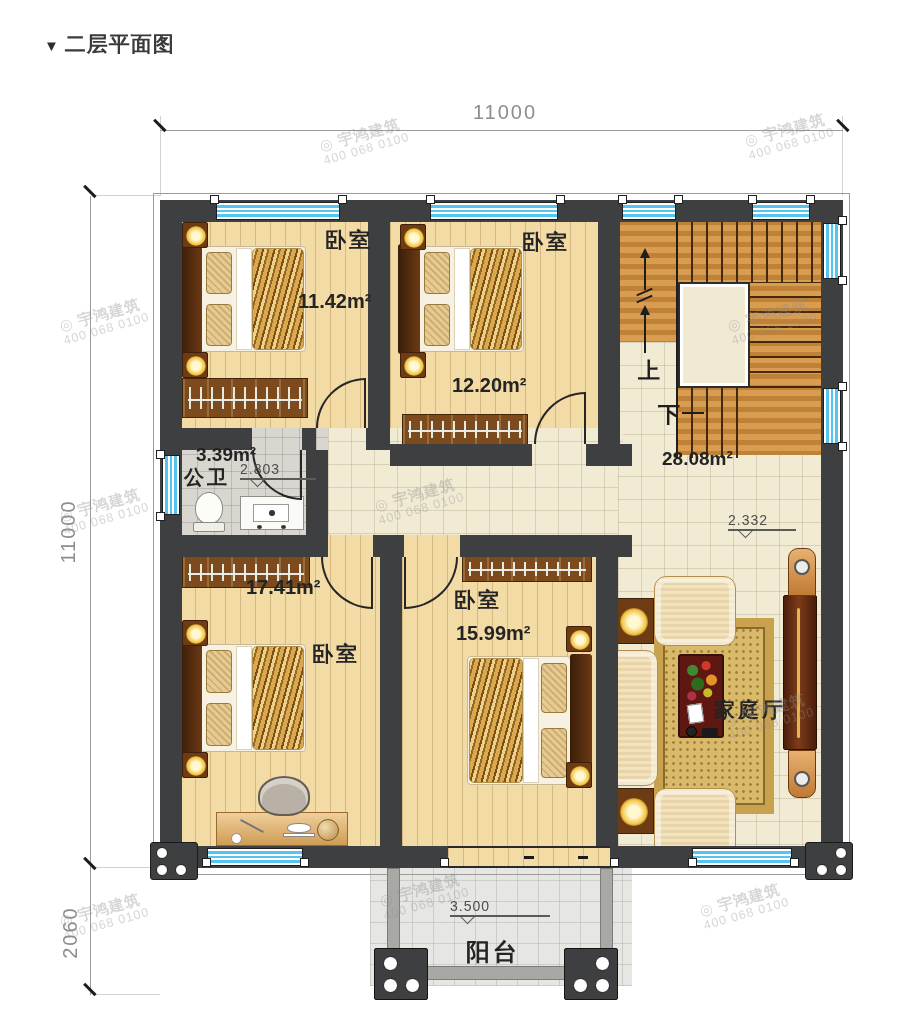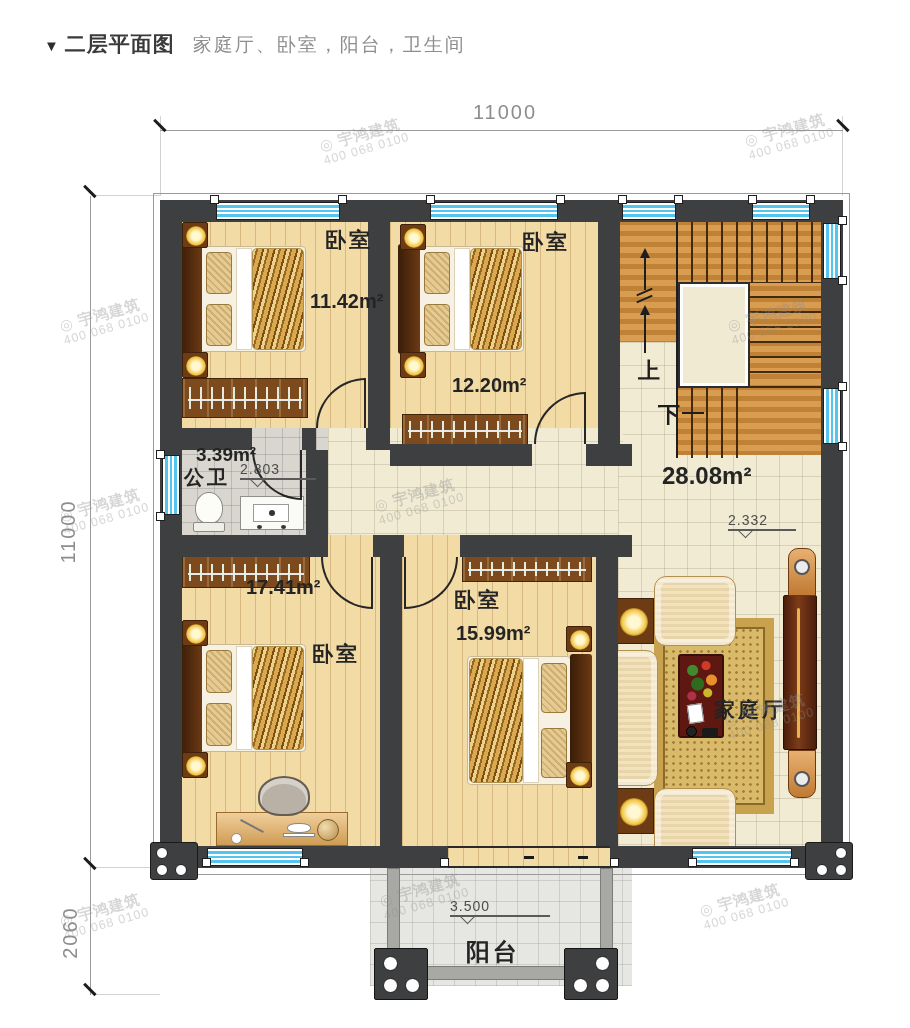--- a/index.html
+++ b/index.html
@@ -136,21 +136,20 @@
   .bcol { position:absolute; z-index:13; background:#3e3f40; border:1.5px solid #141414; border-radius:2px; }
   .thresh { position:absolute; z-index:36; border-top:2px solid #2a2a2a; border-bottom:2px solid #2a2a2a; }
   .dmark { position:absolute; z-index:37; background:#1a1a1a; }
 </style>
 </head>
 <body>
 
 <div class="hdr">
   <span class="mk">▼</span>
   <span class="t">二层平面图</span>
-  <span class="s">家庭厅、卧室，阳台，卫生间</span>
 </div>
 
 <div class="ext-line" style="left:160px;top:116px;width:1px;height:80px"></div>
 <div class="ext-line" style="left:842px;top:116px;width:1px;height:80px"></div>
 <div class="dim-line" style="left:160px;top:130px;width:683px;height:1px"></div>
 <div class="tick" style="left:152px;top:124px"></div>
 <div class="tick" style="left:835px;top:124px"></div>
 <div class="dim-text" style="left:460px;top:101px;width:90px">11000</div>
 
 <div class="ext-line" style="left:96px;top:195px;width:64px;height:1px"></div>
@@ -205,21 +204,21 @@
   <div class="pil" style="left:26px;top:8px;width:26px;height:42px"></div>
   <div class="pil" style="left:26px;top:60px;width:26px;height:42px"></div>
   <div class="fold" style="left:56px;top:4px;width:16px;height:102px"></div>
   <div class="blk" style="left:72px;top:4px;width:52px;height:102px"></div>
 </div>
 <div class="ward" style="left:182px;top:378px;width:126px;height:40px">
     <div class="rail"></div>
     <div class="hangers"></div>
   </div>
 <div class="room-name" style="left:325px;top:226px">卧室</div>
-<div class="room-area" style="left:310px;top:290px">11.42m²</div>
+<div class="room-area" style="left:298px;top:290px">11.42m²</div>
 
 <div class="nstand" style="left:400px;top:224px;width:26px;height:26px">
     <div class="glow" style="left:3px;top:3px;width:20px;height:20px"></div>
   </div>
 <div class="nstand" style="left:400px;top:352px;width:26px;height:26px">
     <div class="glow" style="left:3px;top:3px;width:20px;height:20px"></div>
   </div>
 <div class="furn" style="left:398px;top:244px;width:128px;height:110px">
   <div class="mat" style="left:20px;top:2px;width:106px;height:106px"></div>
   <div class="hb" style="left:0;top:0;width:22px;height:110px"></div>
@@ -244,21 +243,21 @@
   <div class="dot" style="left:40px;top:28px;width:5px;height:4px"></div>
 </div>
 <div class="room-area" style="left:196px;top:444px;font-size:19px">3.39m²</div>
 <div class="room-name" style="left:184px;top:464px;font-size:20px">公卫</div>
 <div class="lvl" style="left:240px;top:461px;width:76px">
   <div class="tx">2.803</div>
   <div class="ln"></div>
   <div class="tri"></div>
 </div>
 
-<div class="room-area" style="left:662px;top:462px;font-size:24px">28.08m²</div>
+<div class="room-area" style="left:662px;top:448px;font-size:19px">28.08m²</div>
 <div class="lvl" style="left:728px;top:512px;width:68px">
   <div class="tx">2.332</div>
   <div class="ln"></div>
   <div class="tri"></div>
 </div>
 
 <div class="ward" style="left:182px;top:556px;width:128px;height:32px">
     <div class="rail"></div>
     <div class="hangers"></div>
   </div>

